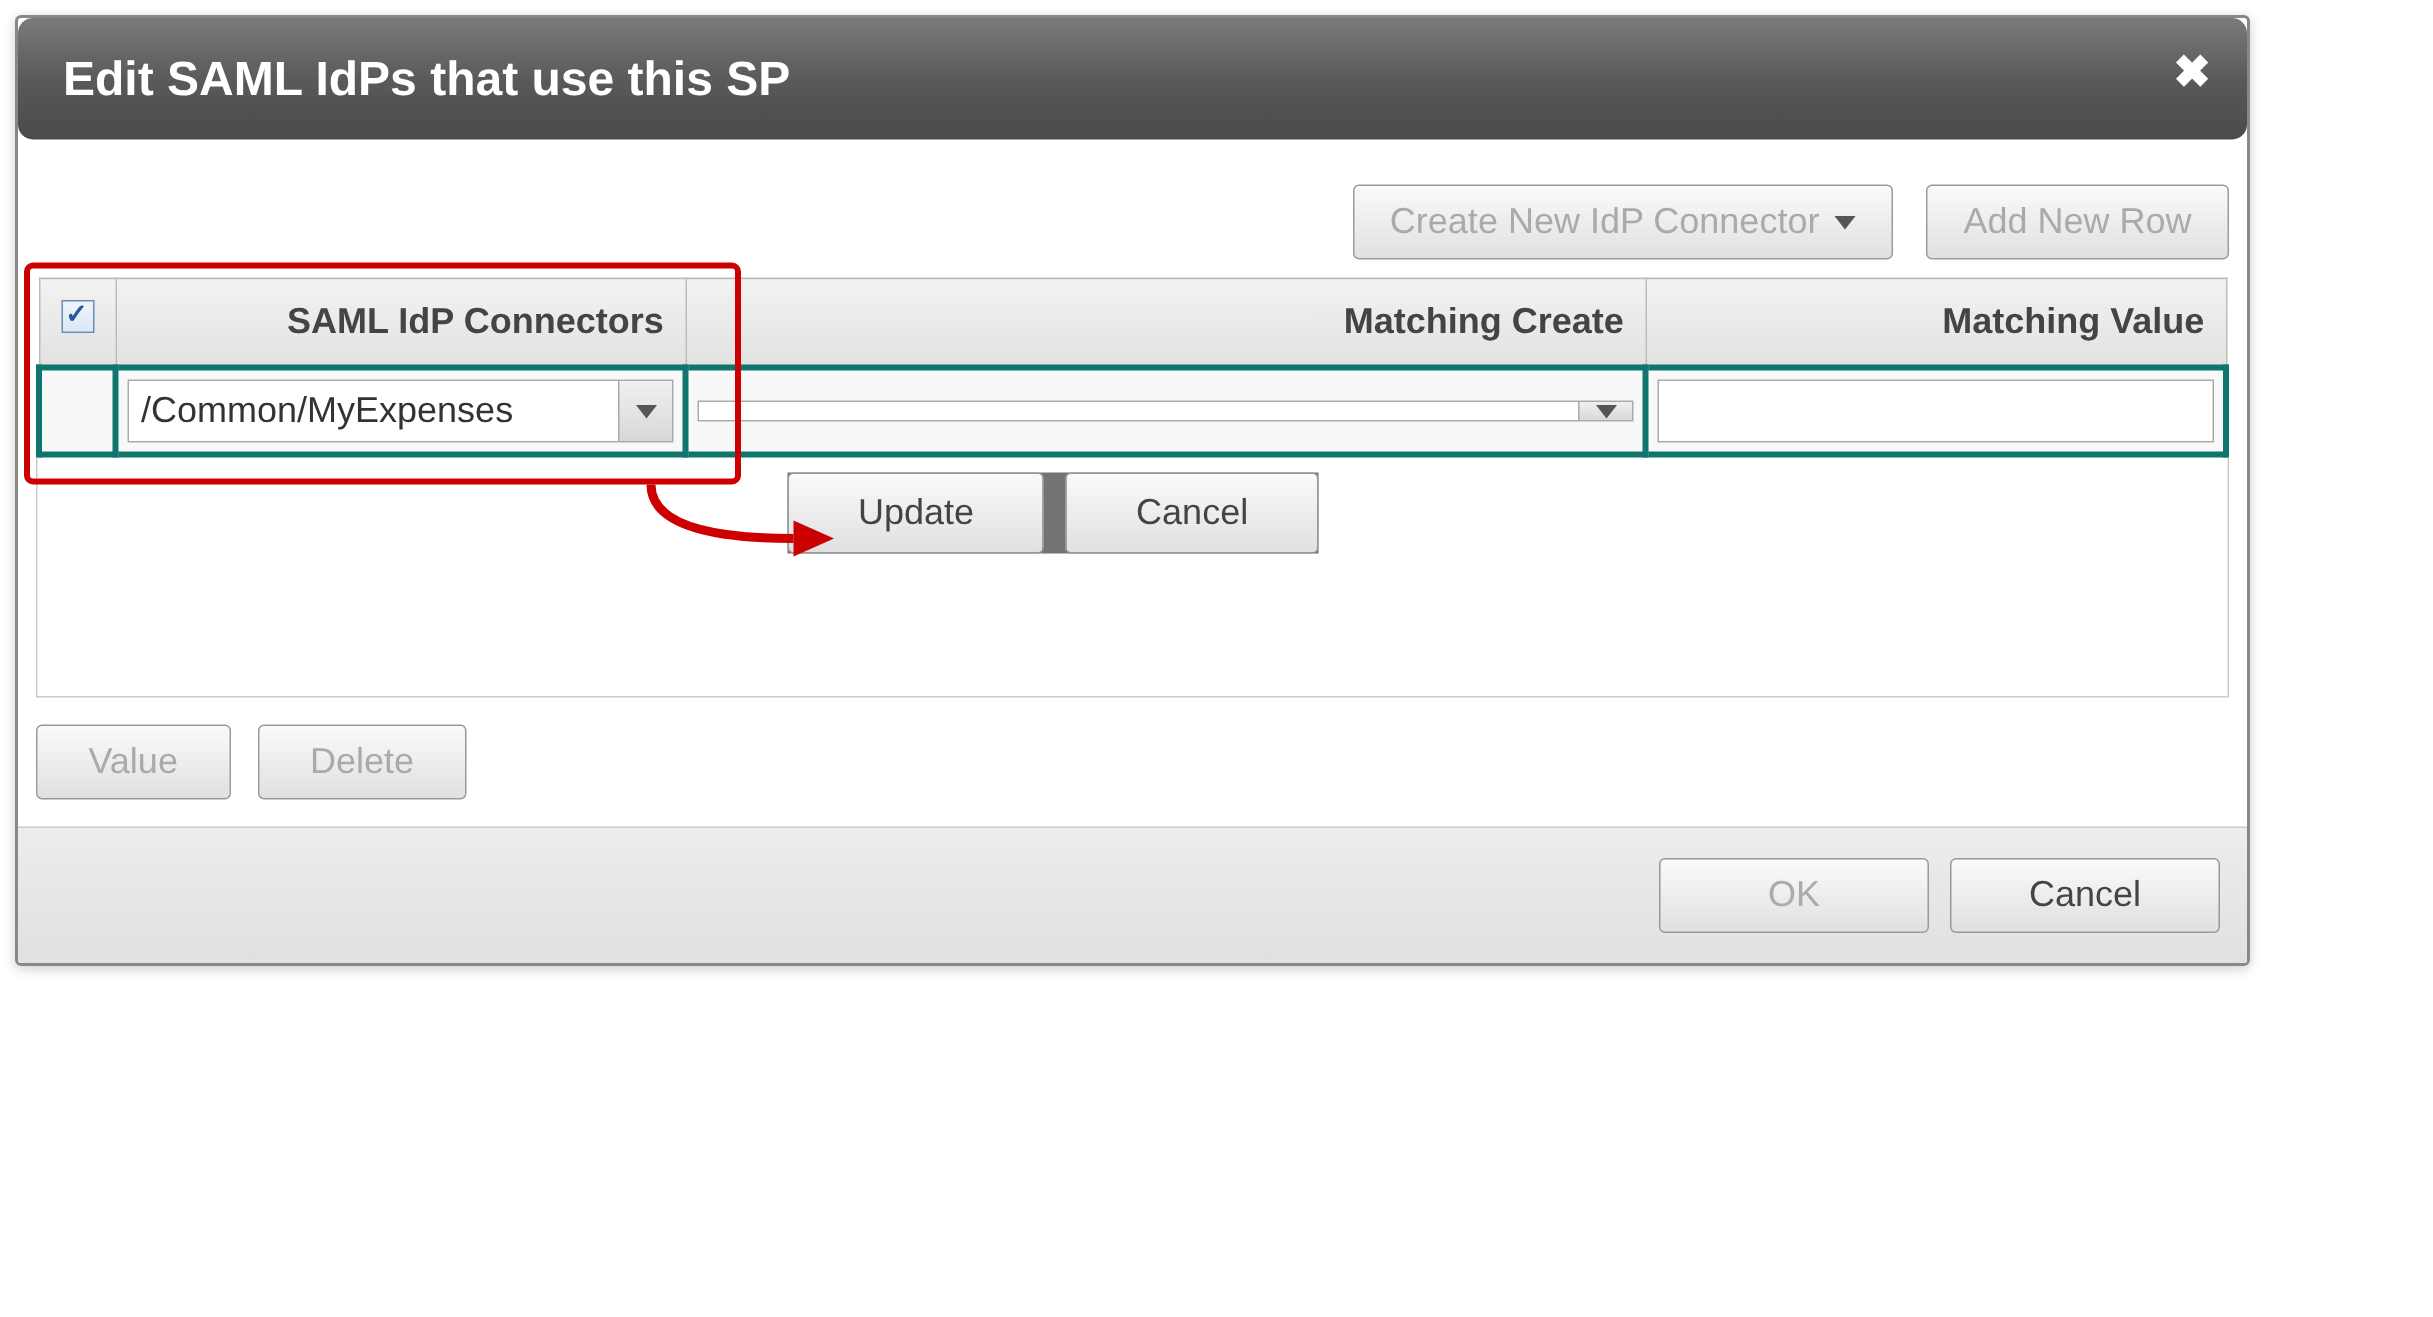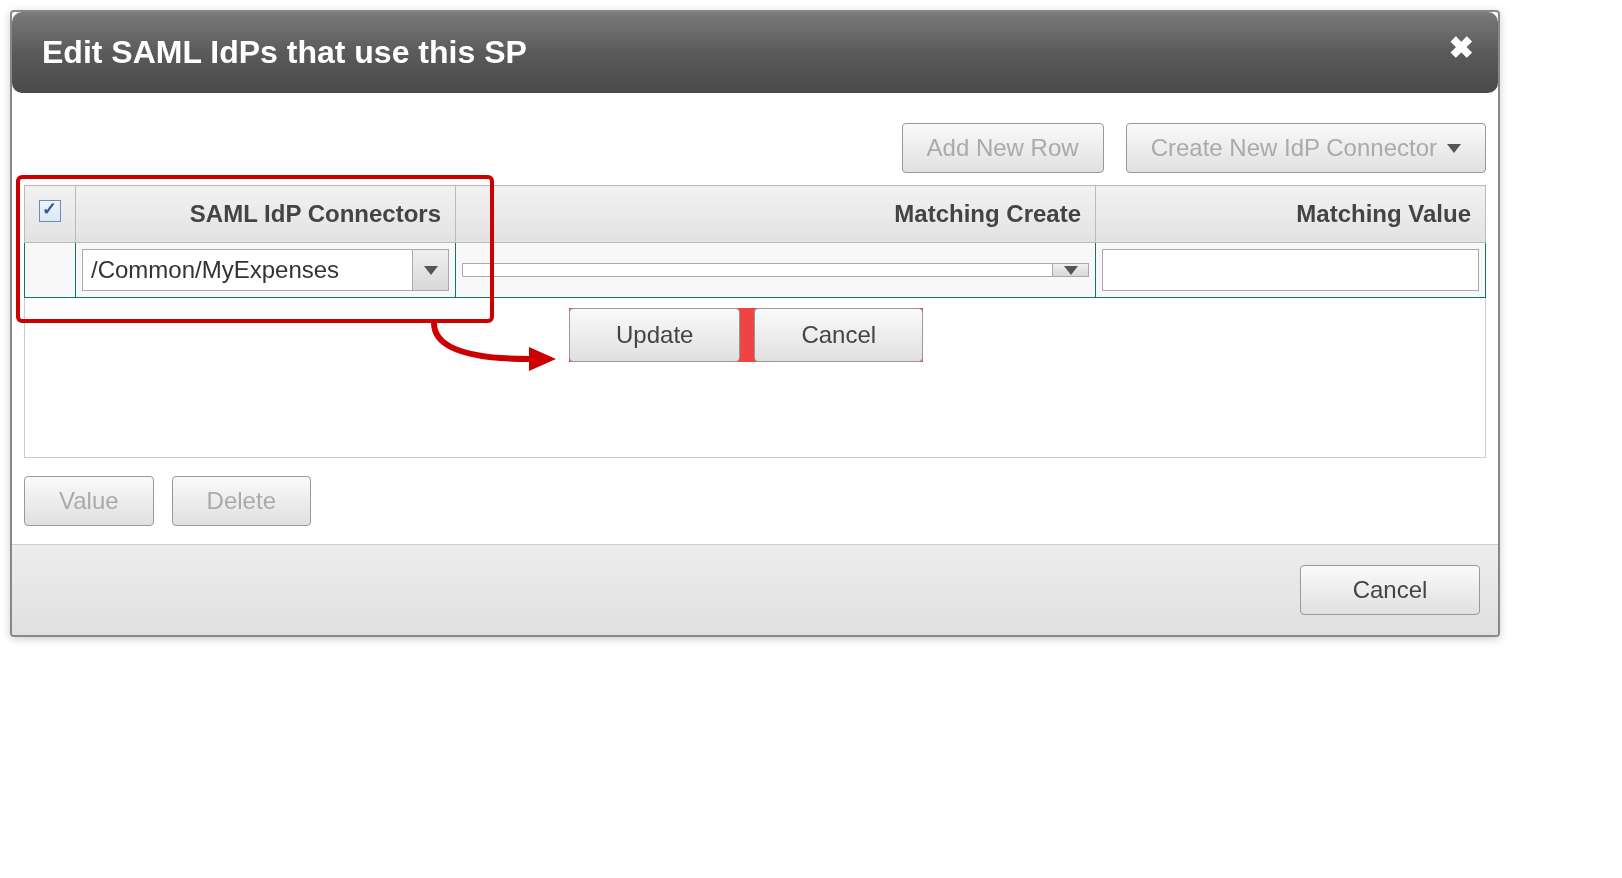--- a/index.html
+++ b/index.html
@@ -84,21 +84,21 @@
 .grid-table th {
   background: linear-gradient(to bottom, #f2f2f2 0%, #e2e2e2 100%);
   border: 1px solid #bbb;
   padding: 14px 14px;
   font-size: 24px;
   font-weight: bold;
   color: #444;
   text-align: right;
 }
 .grid-table td {
-  border: 1px solid #0f766e;
+  border: 4px solid #0f766e;
   padding: 6px;
   background: #f8f8f8;
   vertical-align: middle;
 }
 .checkbox-cell {
   width: 50px;
   text-align: center;
 }
 .checkbox-box {
   width: 22px;
@@ -154,22 +154,21 @@
   border-top: none;
   margin: 0 12px;
   position: relative;
 }
 .row-actions {
   position: absolute;
   top: 10px;
   left: 500px;
   display: flex;
   gap: 14px;
-  background: #ef4444;
-  margin-left: 44px;
+  background: #737373;
 }
 .row-actions .btn {
   padding: 12px 46px;
   color: #444;
 }
 .bottom-actions {
   padding: 18px 12px;
   display: flex;
   gap: 18px;
 }
@@ -208,25 +207,25 @@
 <div class="dialog">
   <div class="dialog-header">
     <span>Edit SAML IdPs that use this SP</span>
     <span class="close-btn">✖</span>
   </div>
 
   <div class="dialog-body">
 
     <div class="toolbar-row">
       <button class="btn disabled">
-        <span>Add New Row</span>
+        <span>Create New IdP Connector</span>
+        <span class="caret-down"></span>
       </button>
       <button class="btn disabled">
-        <span>Create New IdP Connector</span>
-        <span class="caret-down"></span>
+        <span>Add New Row</span>
       </button>
     </div>
 
     <div class="table-area">
       <table class="grid-table">
         <thead>
           <tr>
             <th class="checkbox-cell">
               <span class="checkbox-box checked"></span>
             </th>
@@ -284,17 +283,20 @@
       <button class="btn btn-small disabled">
         <span>Value</span>
       </button>
       <button class="btn btn-small disabled">
         <span>Delete</span>
       </button>
     </div>
   </div>
 
   <div class="dialog-footer">
+    <button class="btn btn-small disabled" style="width:180px; justify-content:center;">
+      <span>OK</span>
+    </button>
     <button class="btn btn-small" style="width:180px; justify-content:center; color:#444;">
       <span>Cancel</span>
     </button>
   </div>
 </div>
 
 </body></html>

